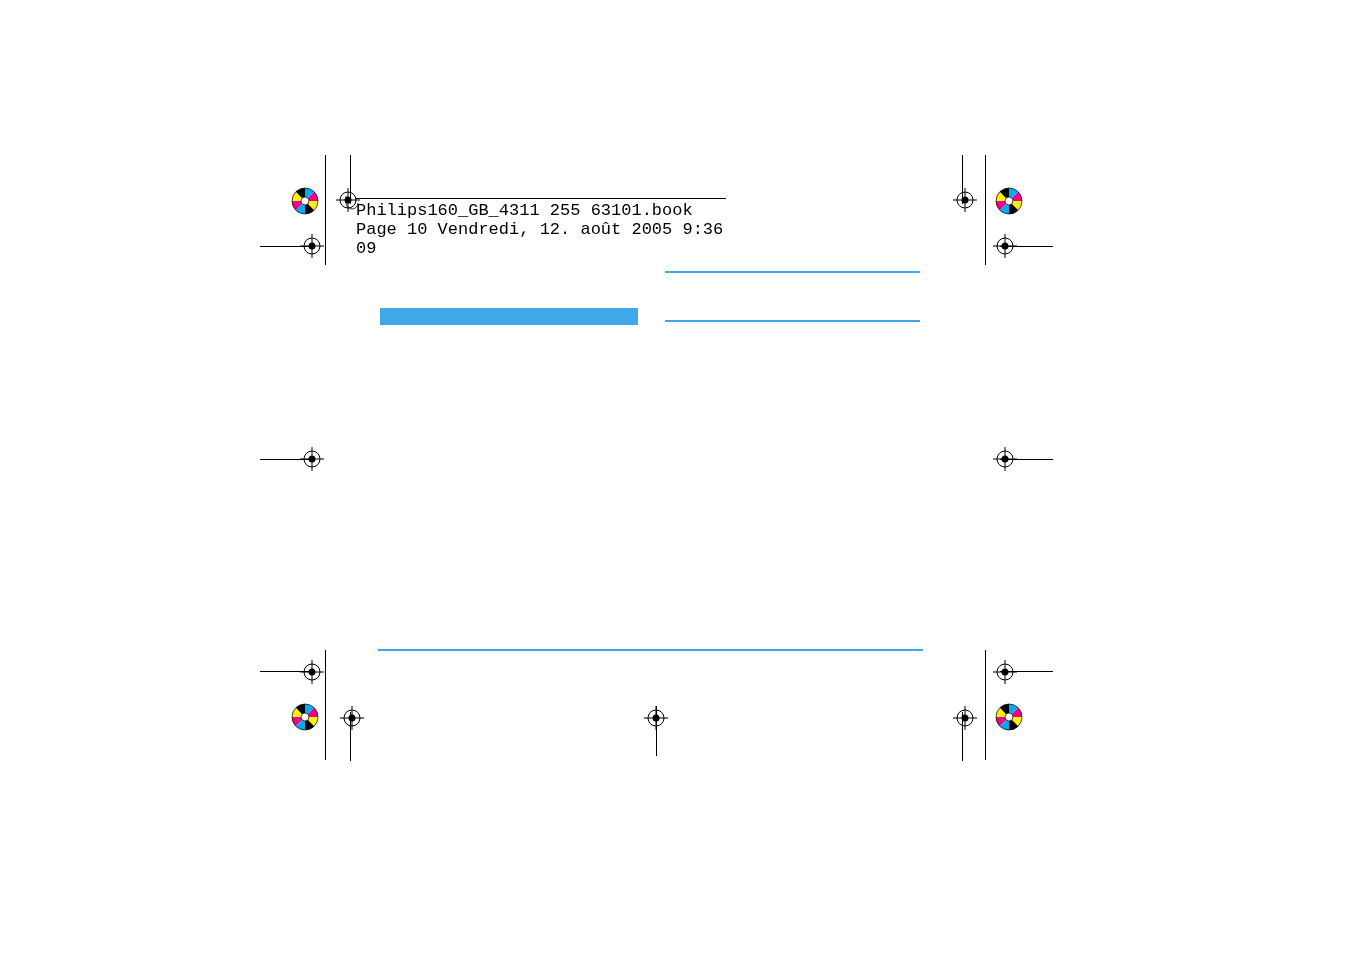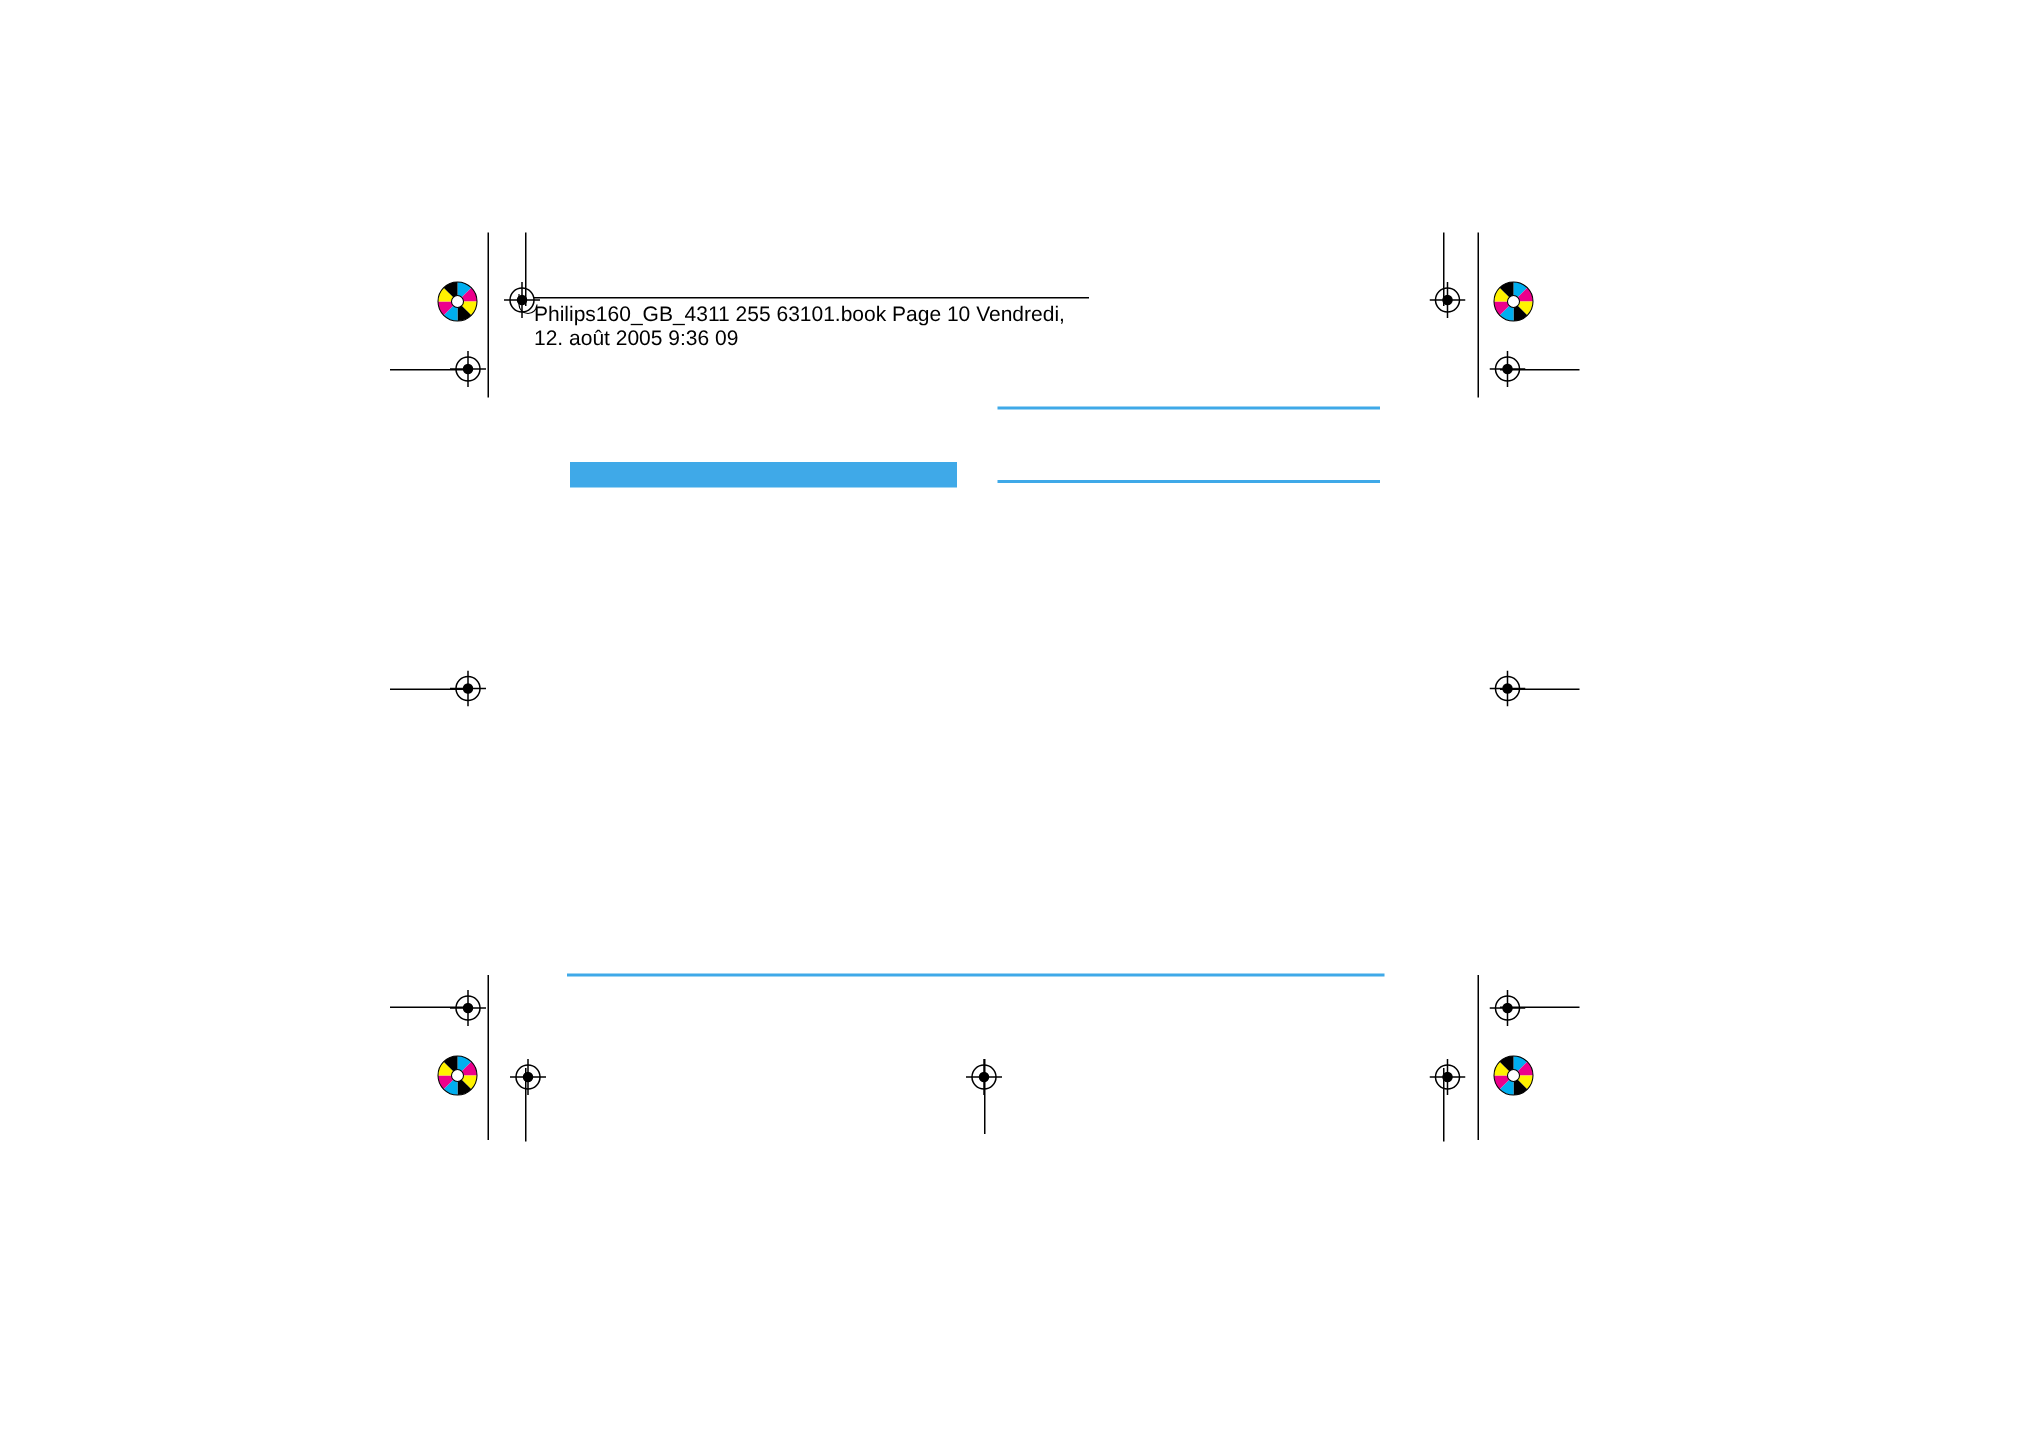--- a/index.html
+++ b/index.html
@@ -33,23 +33,23 @@
   .rosette svg { width: 100%; height: 100%; display: block; }
   
   
   .header-line {
     position: absolute;
     top: 198px;
     left: 356px;
     width: 370px;
     height: 16px;
     border-top: 1px solid #000;
-    font-size: 14px;
+    font-size: 17px;
     padding-top: 2px;
-    font-family: Liberation Sans, sans-serif;
+    font-family: Liberation Mono, monospace;
   }
   
   
   .content-left-rule {
     position: absolute;
     top: 155px;
     left: 325px;
     width: 1px;
     height: 110px;
     background: #000;

